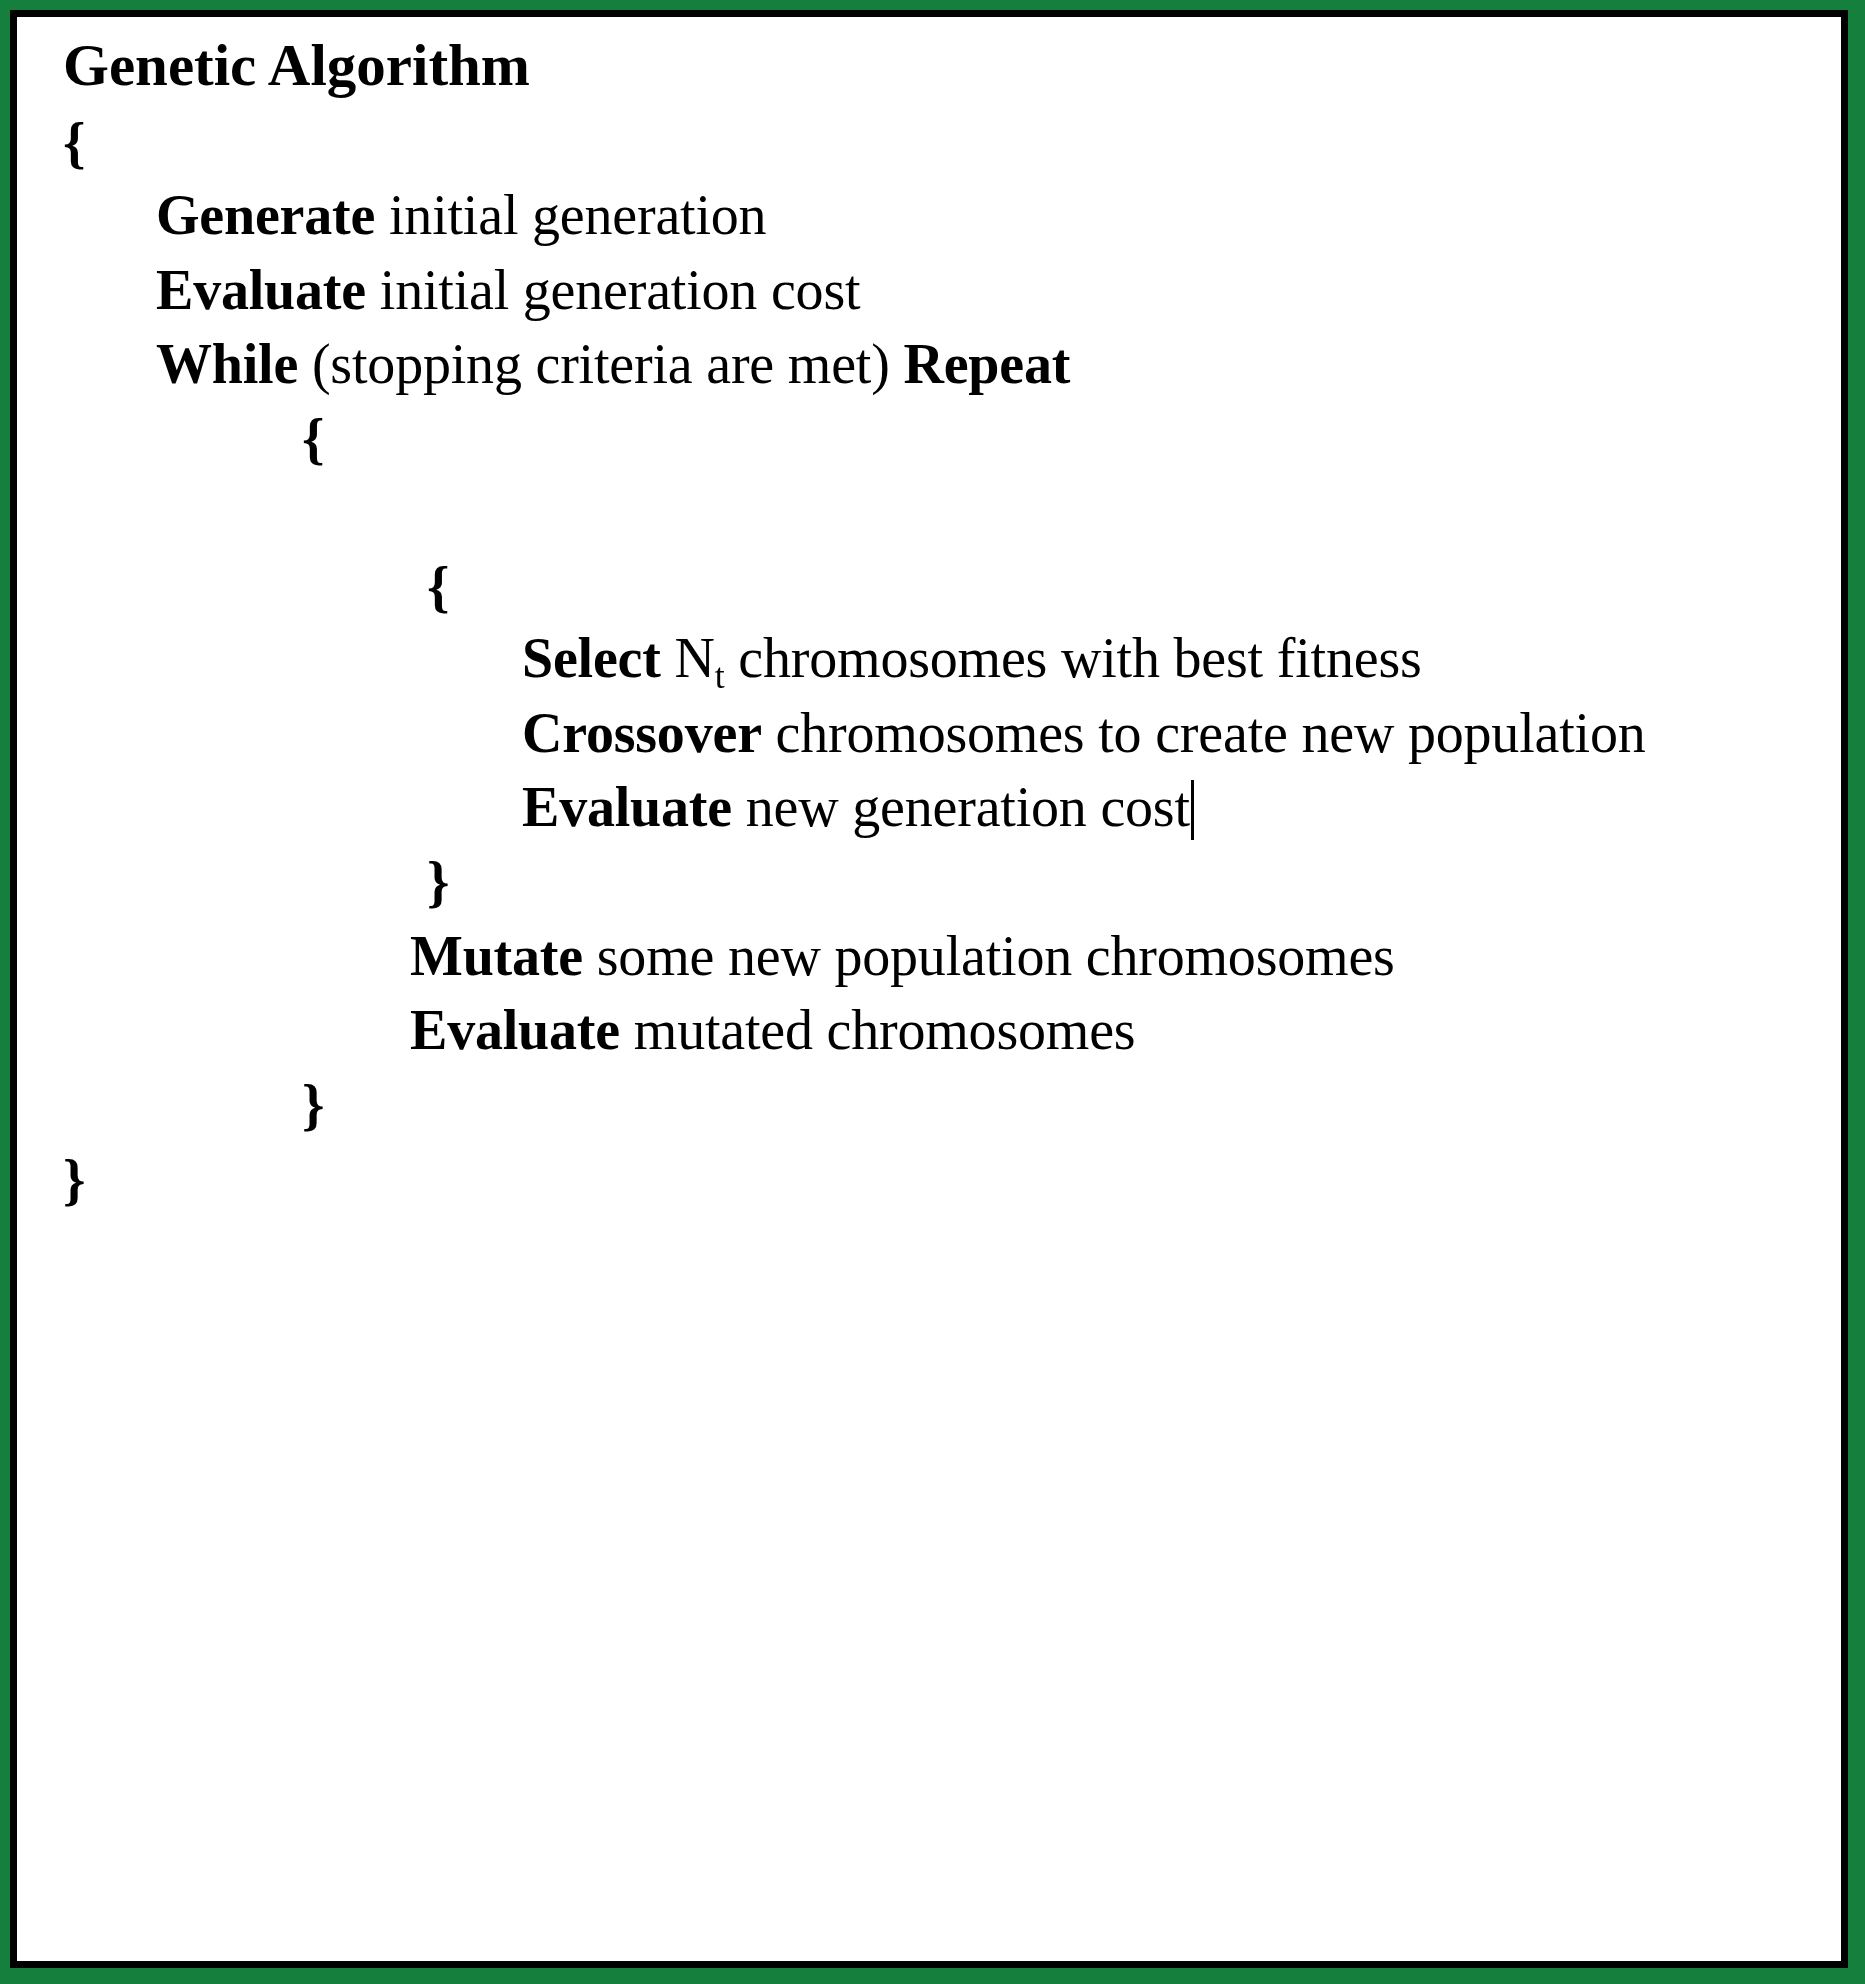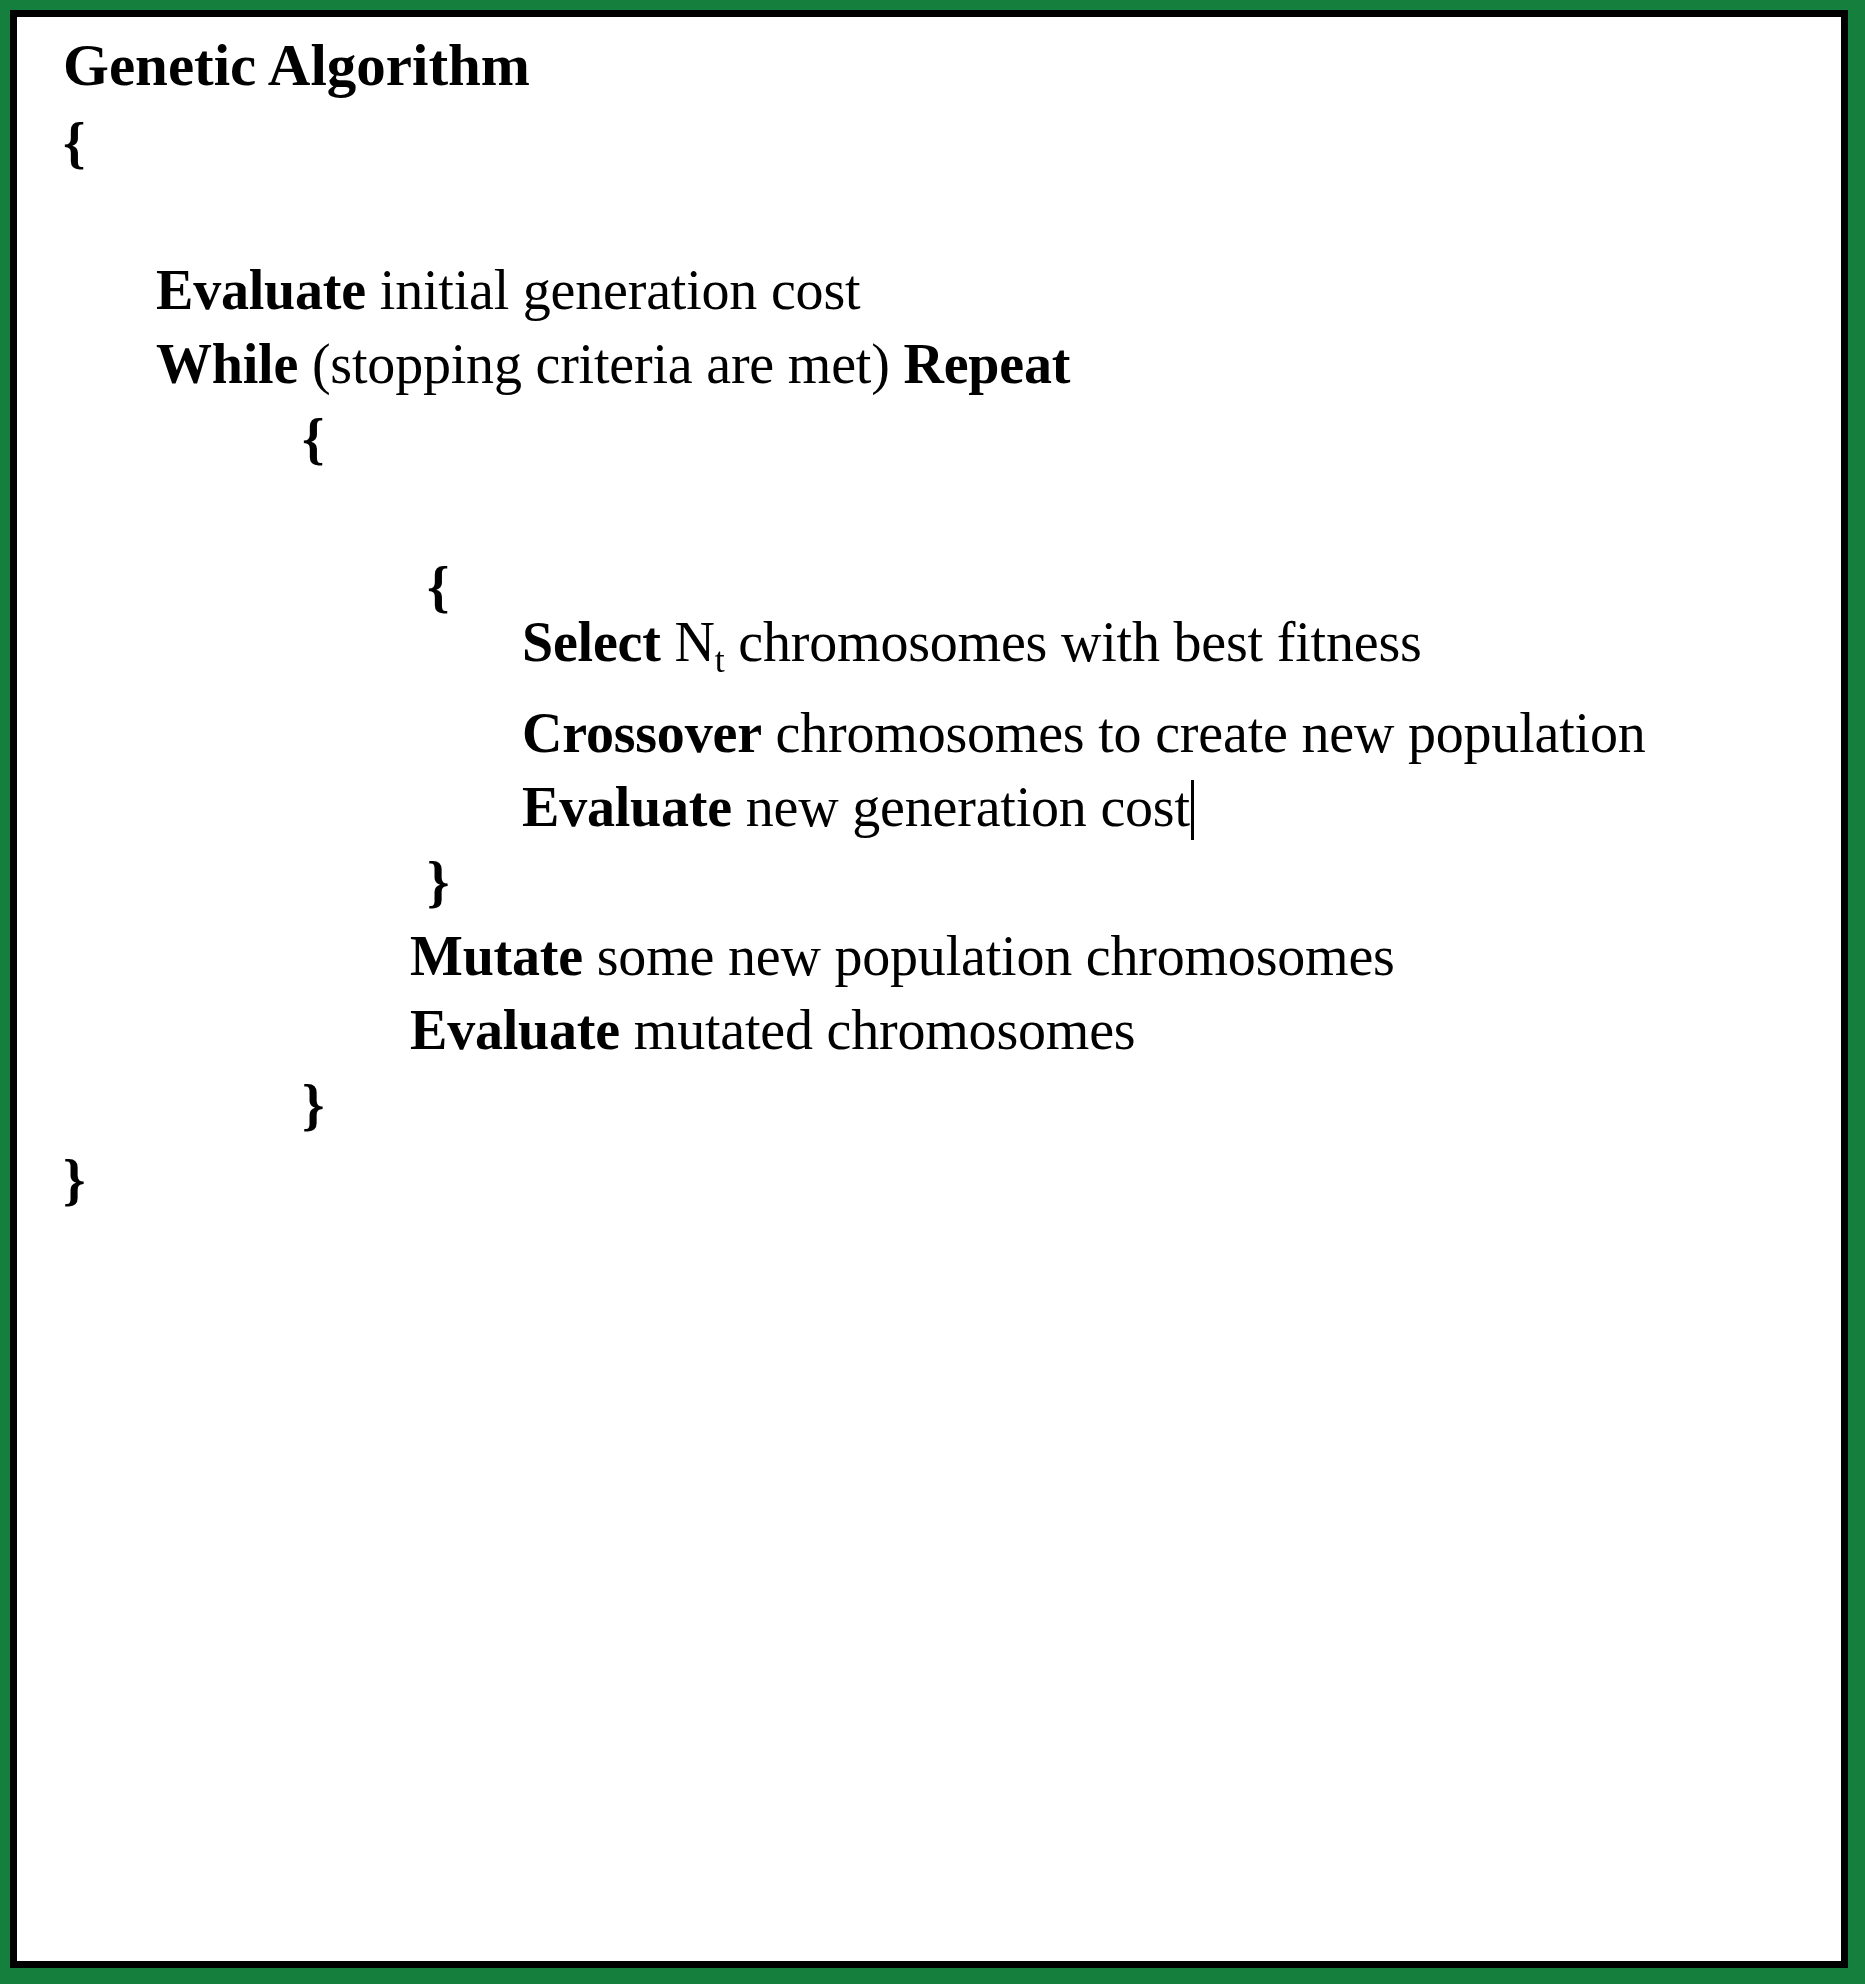--- a/index.html
+++ b/index.html
@@ -111,35 +111,38 @@
 <div id="page">
 
   <div id="algo-frame">
 
     <div id="algo-title">Genetic Algorithm</div>
 
     <div id="code-body">
 
       <div class="brace ind0" style="top:97px;">{</div>
 
+      <div class="line ind1" style="top:170px;">
+        <span class="kw">Generate</span><span class="rest"> initial generation</span>
+      </div>
 
       <div class="line ind1" style="top:245px;">
         <span class="kw">Evaluate</span><span class="rest"> initial generation cost</span>
       </div>
 
       <div class="line ind1" style="top:319px;">
         <span class="kw">While</span><span class="rest"> (stopping criteria are met) </span><span class="kw">Repeat</span>
       </div>
 
       <div class="brace ind2" style="top:393px;">{</div>
 
 
       <div class="brace ind3" style="top:541px;">{</div>
 
-      <div class="line ind4" style="top:597px;">
+      <div class="line ind4" style="top:613px;">
         <span class="kw">Select</span><span class="rest"> N</span><sub>t</sub><span class="rest"> chromosomes with best fitness</span>
       </div>
 
       <div class="line ind4" style="top:762px;">
         <span class="kw">Evaluate</span><span class="rest"> new generation cost</span><span class="caret"></span>
       </div>
 
       <div class="line ind4" style="top:688px;">
         <span class="kw">Crossover</span><span class="rest"> chromosomes to create new population</span>
       </div>

